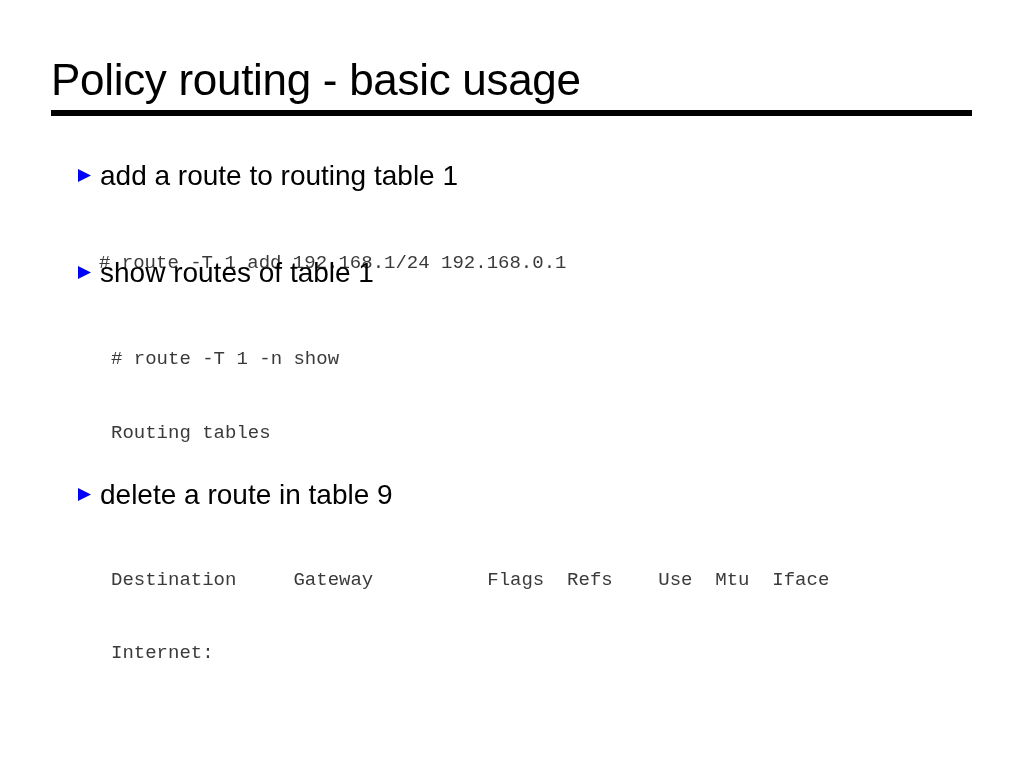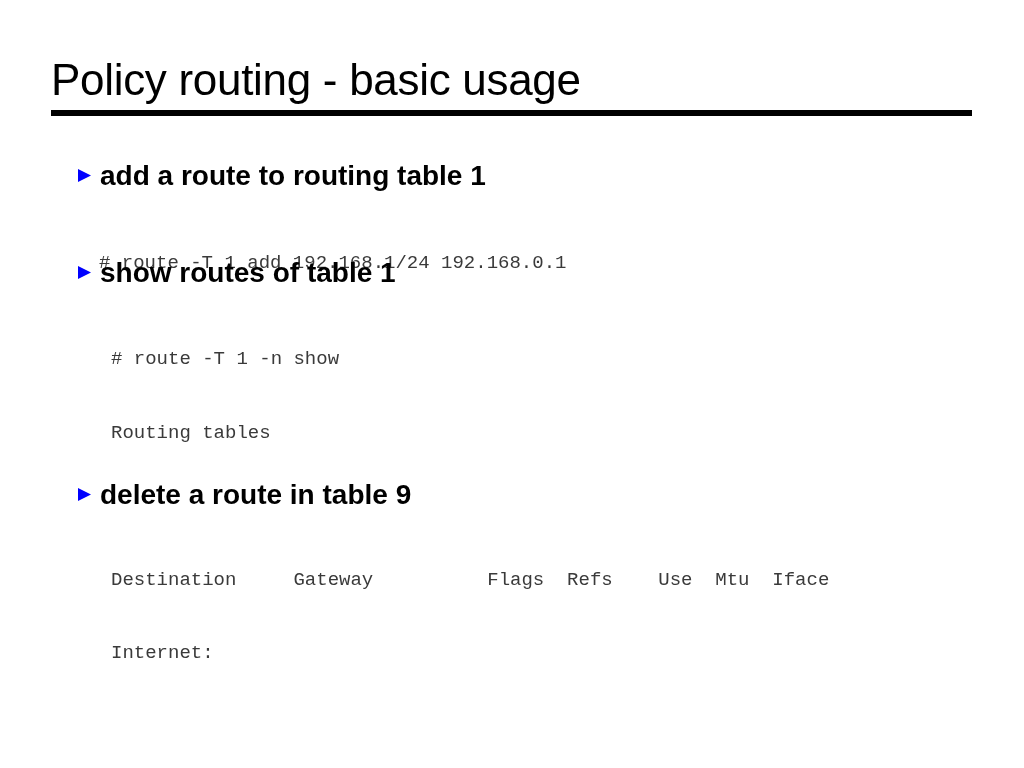--- a/index.html
+++ b/index.html
@@ -42,21 +42,20 @@
     position: absolute;
     left: 0;
     top: 0;
     width: 1024px;
     height: 768px;
   }
 
   .bullet-block {
     position: absolute;
     left: 78px;
-    font-weight: bold;
   }
   .bullet-row {
     display: flex;
     align-items: flex-start;
   }
   .bullet-marker {
     width: 13px;
     height: 13px;
     margin-top: 11px;
     margin-right: 9px;

